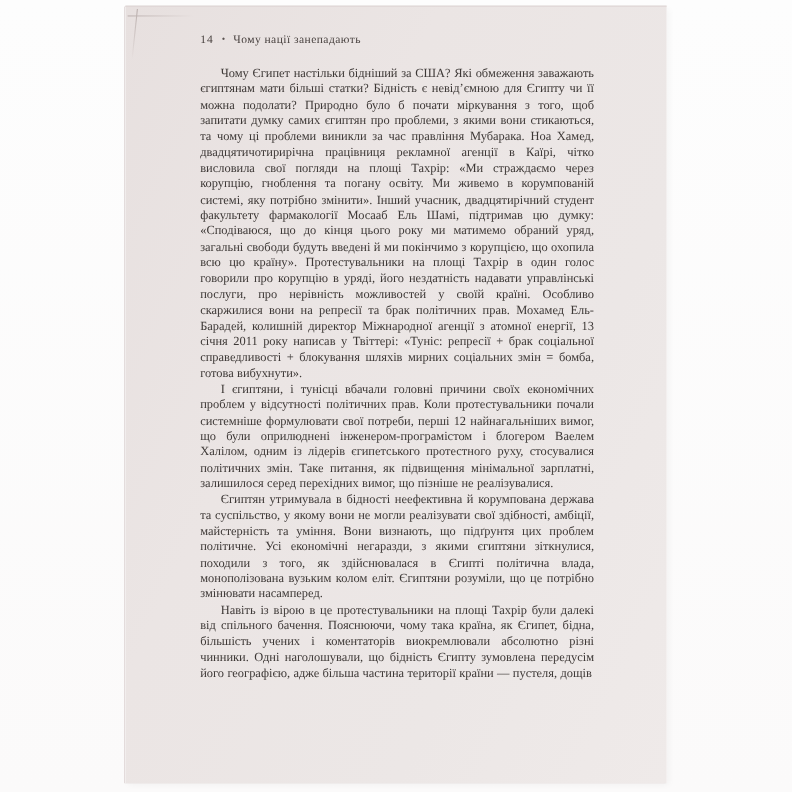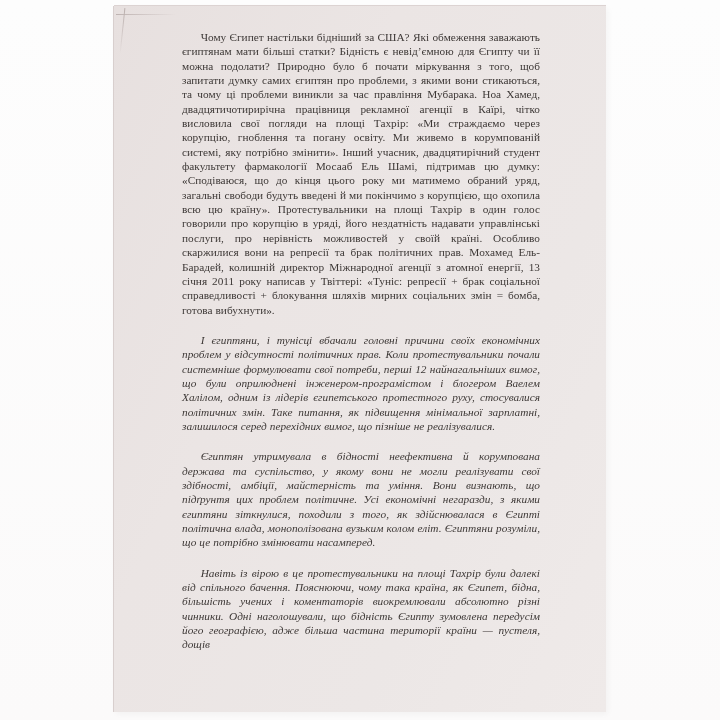--- a/index.html
+++ b/index.html
@@ -75,33 +75,35 @@
   .body-text p {
     margin: 0;
     font-size: 11.3px;
     line-height: 14.35px;
     text-align: justify;
     text-indent: 1.65em;
     color: #3d3836;
     word-spacing: 0.2px;
   }
   .body-text p + p {
-    margin-top: 16px;
-    font-style: italic;
+    margin-top: 0px;
   }
 </style>
 </head>
 <body>
 
 <div class="canvas">
   <div class="book-page">
     <div class="page-edge"></div>
     <div class="page-edge-top"></div>
 
     <div class="text-block">
+      <div class="running-head">
+        <span class="pagenum">14</span><span class="sep">•</span><span class="title">Чому нації занепадають</span>
+      </div>
 
       <div class="body-text">
         <p>Чому Єгипет настільки бідніший за США? Які обмеження заважають єгиптянам мати більші статки? Бідність є невід’ємною для Єгипту чи її можна подолати? Природно було б почати міркування з того, щоб запитати думку самих єгиптян про проблеми, з якими вони стикаються, та чому ці проблеми виникли за час правління Мубарака. Ноа Хамед, двадцятичотирирічна працівниця рекламної агенції в Каїрі, чітко висловила свої погляди на площі Тахрір: «Ми страждаємо через корупцію, гноблення та погану освіту. Ми живемо в корумпованій системі, яку потрібно змінити». Інший учасник, двадцятирічний студент факультету фармакології Мосааб Ель Шамі, підтримав цю думку: «Сподіваюся, що до кінця цього року ми матимемо обраний уряд, загальні свободи будуть введені й ми покінчимо з корупцією, що охопила всю цю країну». Протестувальники на площі Тахрір в один голос говорили про корупцію в уряді, його нездатність надавати управлінські послуги, про нерівність можливостей у своїй країні. Особливо скаржилися вони на репресії та брак політичних прав. Мохамед Ель-Барадей, колишній директор Міжнародної агенції з атомної енергії, 13 січня 2011 року написав у Твіттері: «Туніс: репресії + брак соціальної справедливості + блокування шляхів мирних соціальних змін = бомба, готова вибухнути».</p>
         <p>І єгиптяни, і тунісці вбачали головні причини своїх економічних проблем у відсутності політичних прав. Коли протестувальники почали системніше формулювати свої потреби, перші 12 найнагальніших вимог, що були оприлюднені інженером-програмістом і блогером Ваелем Халілом, одним із лідерів єгипетського протестного руху, стосувалися політичних змін. Таке питання, як підвищення мінімальної зарплатні, залишилося серед перехідних вимог, що пізніше не реалізувалися.</p>
         <p>Єгиптян утримувала в бідності неефективна й корумпована держава та суспільство, у якому вони не могли реалізувати свої здібності, амбіції, майстерність та уміння. Вони визнають, що підґрунтя цих проблем політичне. Усі економічні негаразди, з якими єгиптяни зіткнулися, походили з того, як здійснювалася в Єгипті політична влада, монополізована вузьким колом еліт. Єгиптяни розуміли, що це потрібно змінювати насамперед.</p>
         <p>Навіть із вірою в це протестувальники на площі Тахрір були далекі від спільного бачення. Пояснюючи, чому така країна, як Єгипет, бідна, більшість учених і коментаторів виокремлювали абсолютно різні чинники. Одні наголошували, що бідність Єгипту зумовлена передусім його географією, адже більша частина території країни — пустеля, дощів</p>
       </div>
     </div>
   </div>
 </div>

